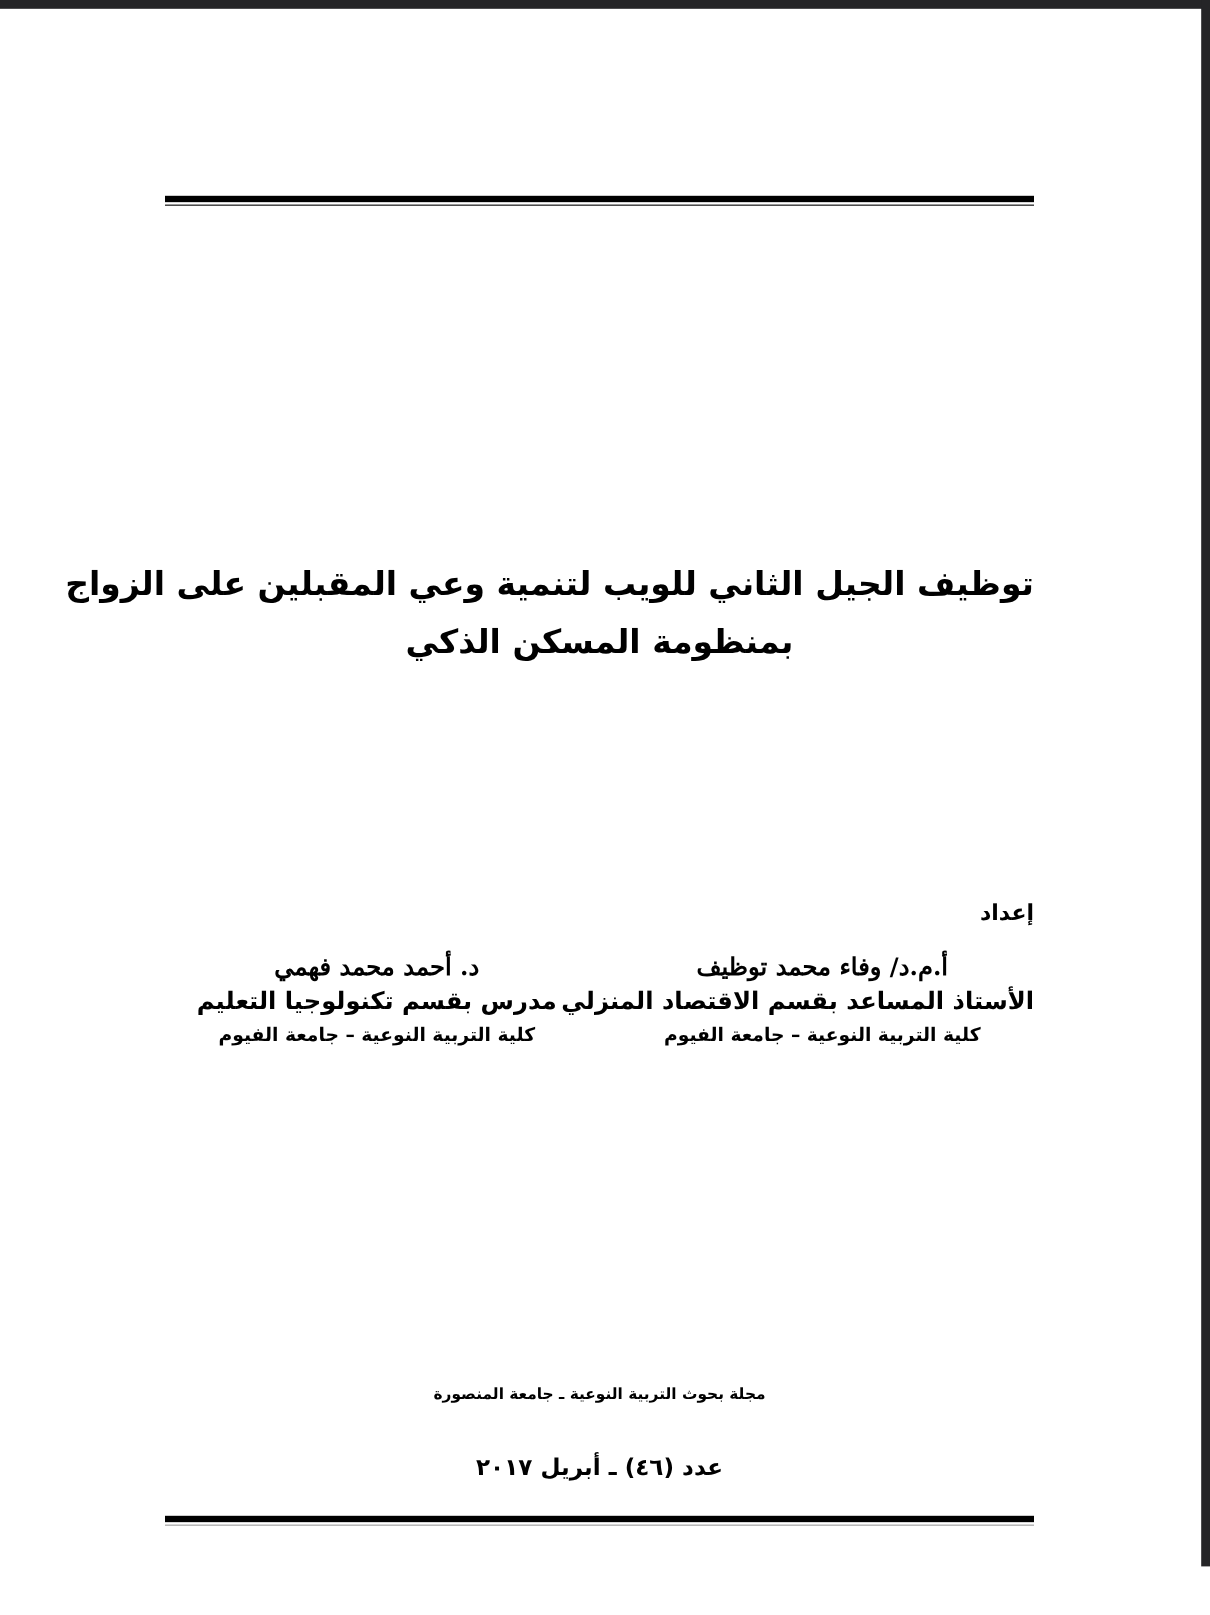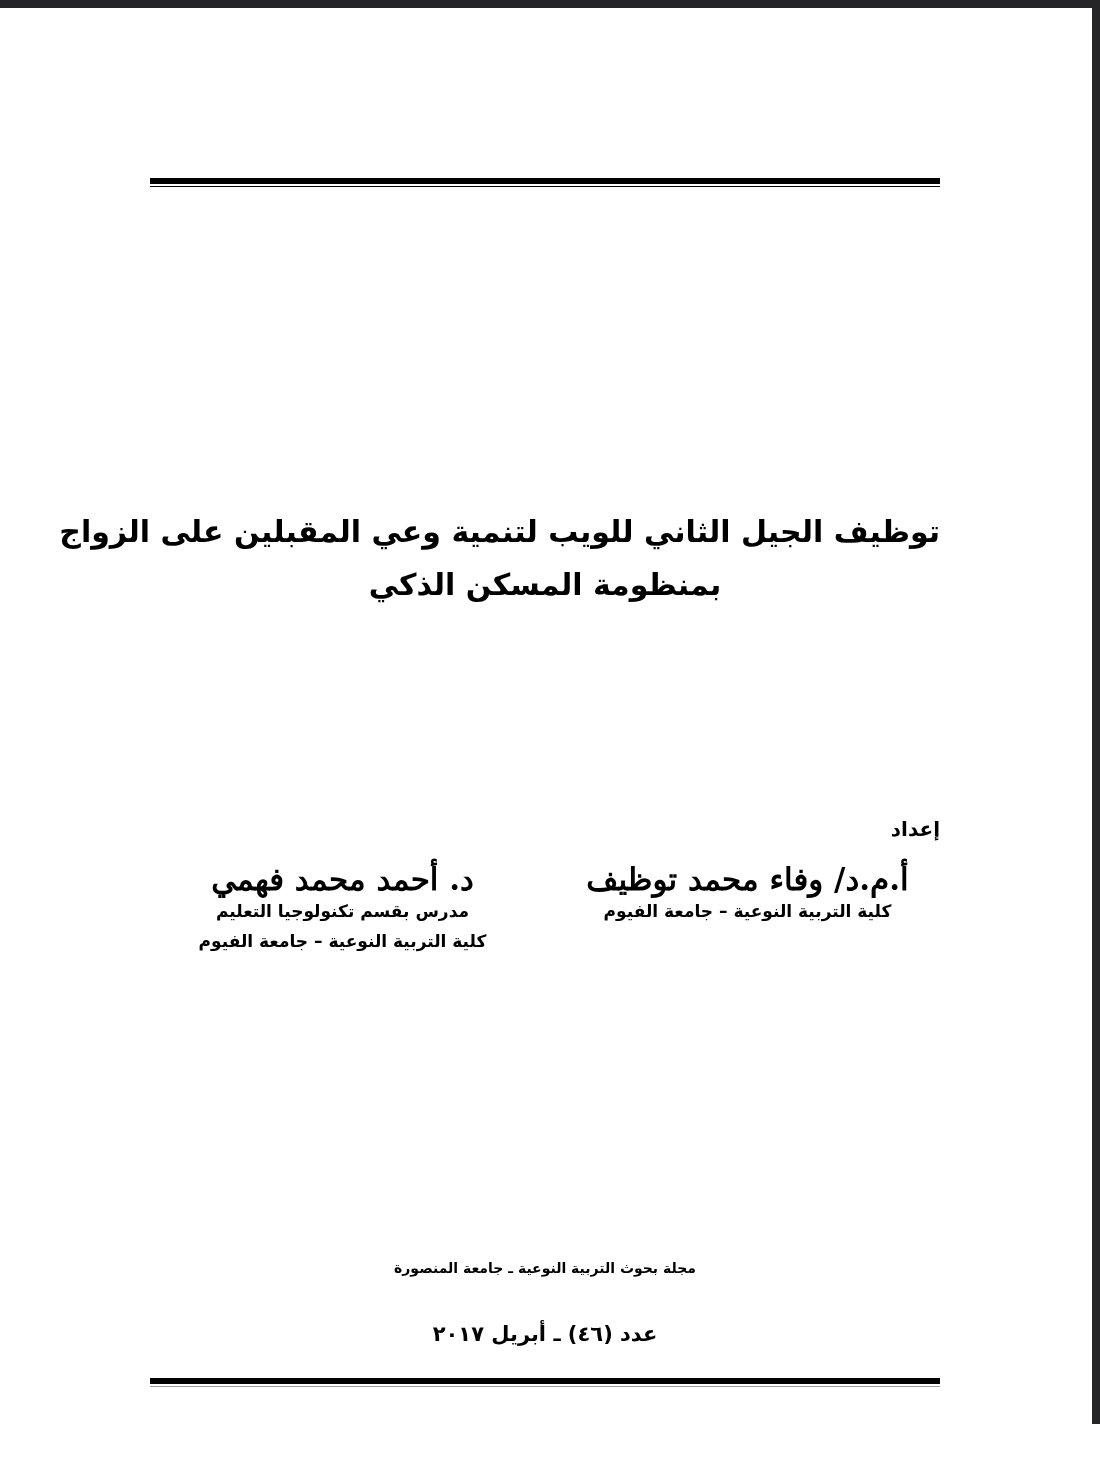--- a/index.html
+++ b/index.html
@@ -130,28 +130,28 @@
     align-items: flex-start;
   }
   .author {
     width: 385px;
     text-align: center;
     color: #000000;
   }
   .author-name {
     font-family: "DejaVu Serif", "Liberation Serif", serif;
     font-weight: 700;
-    font-size: 31px;
+    font-size: 22px;
     line-height: 34px;
     white-space: nowrap;
   }
   .author-role {
     font-family: "DejaVu Sans", "Liberation Sans", sans-serif;
     font-weight: 700;
-    font-size: 17px;
+    font-size: 22px;
     line-height: 30px;
     white-space: nowrap;
   }
   .author-affil {
     font-family: "DejaVu Sans", "Liberation Sans", sans-serif;
     font-weight: 700;
     font-size: 17px;
     line-height: 30px;
     white-space: nowrap;
   }
@@ -201,20 +201,21 @@
       <div class="title-line">توظيف الجيل الثاني للويب لتنمية وعي المقبلين على الزواج</div>
       <div class="title-line">بمنظومة المسكن الذكي</div>
     </div>
 
     <div class="prepared-by">إعداد</div>
 
     <div class="authors">
 
       <div class="author">
         <div class="author-name">أ.م.د/ وفاء محمد توظيف</div>
+        <div class="author-role">الأستاذ المساعد بقسم الاقتصاد المنزلي</div>
         <div class="author-affil">كلية التربية النوعية – جامعة الفيوم</div>
       </div>
 
       <div class="author">
         <div class="author-name">د. أحمد محمد فهمي</div>
         <div class="author-role">مدرس بقسم تكنولوجيا التعليم</div>
         <div class="author-affil">كلية التربية النوعية – جامعة الفيوم</div>
       </div>
 
     </div>

